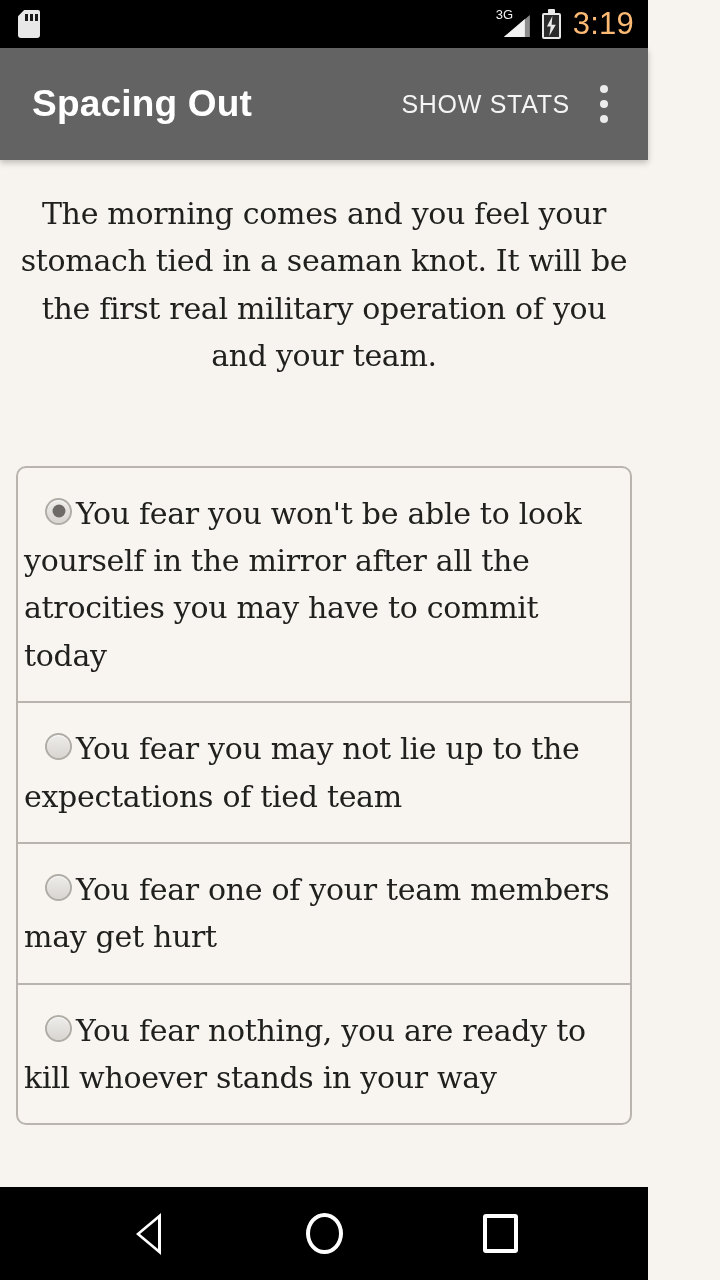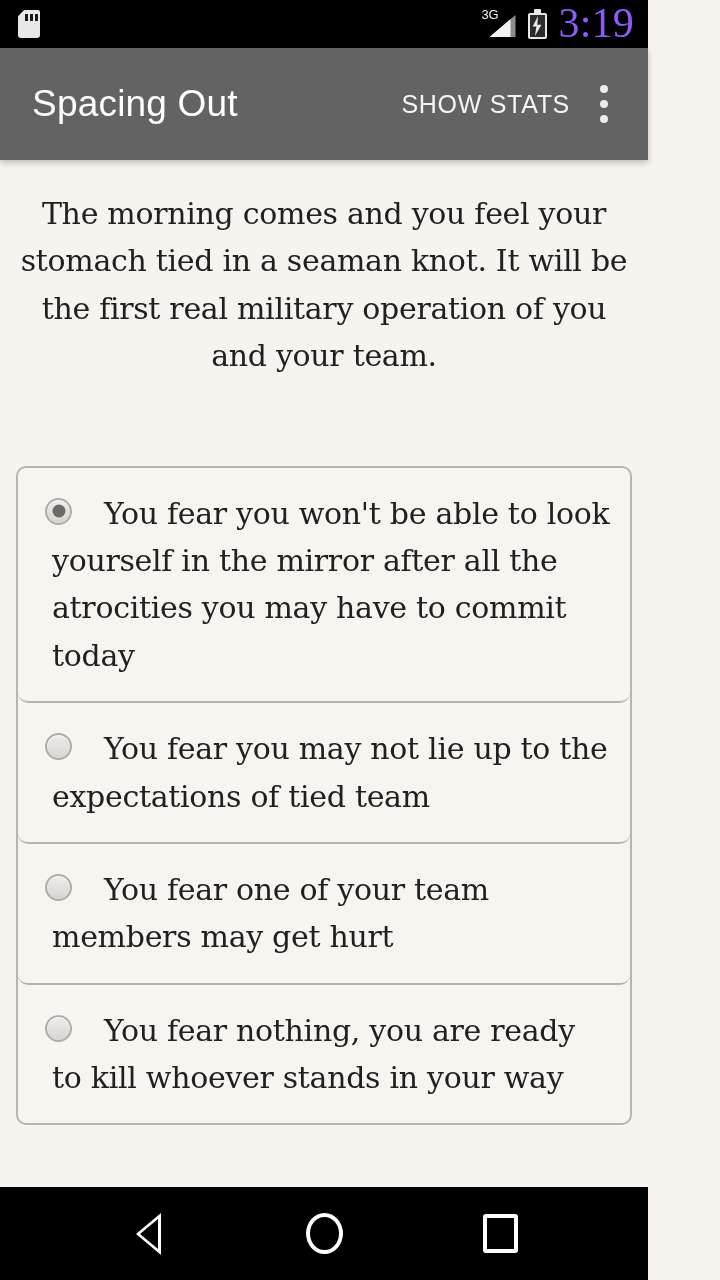--- a/index.html
+++ b/index.html
@@ -129,45 +129,44 @@
   }
   .battery .bolt {
     position: absolute;
     left: 3px; top: 7px;
     width: 13px; height: 20px;
     background: #e9e9e9;
     clip-path: polygon(58% 0%, 16% 52%, 45% 52%, 34% 100%, 84% 44%, 52% 44%);
   }
 
   .clock {
-    font-size: 42px;
-    color: #8b5cf6;
+    font-size: 31px;
+    color: #fdba74;
     line-height: 1;
     letter-spacing: 0.2px;
     padding-bottom: 2px;
-    font-family: Liberation Serif, serif;
   }
 
   
   .action-bar {
     height: 112px;
     background: #636363;
     display: flex;
     align-items: center;
     padding: 0 16px 0 32px;
     flex: 0 0 auto;
     box-shadow: 0 3px 6px rgba(0,0,0,0.22);
     position: relative;
     z-index: 5;
   }
 
   .app-title {
     font-size: 37px;
     color: #ffffff;
-    font-weight: 400;
+    font-weight: 700;
     letter-spacing: 0.2px;
     white-space: nowrap;
   }
 
   .action-right {
     margin-left: auto;
     display: flex;
     align-items: center;
   }
 
@@ -223,25 +222,24 @@
   .options-card {
     margin-top: 40px;
     border: 2px solid #b9b5ae;
     border-radius: 10px;
     background: #f8f5f0;
     overflow: hidden;
   }
 
   .option {
     display: block;
-    padding: 22px 20px 22px 34px;
+    padding: 22px 20px 22px 6px;
     border-bottom: 2px solid #b9b5ae;
     cursor: pointer;
     position: relative;
-    border-radius: 10px;
   }
   .option:last-child { border-bottom: none; }
 
   .option-text {
     font-family: "DejaVu Serif", "Liberation Serif", serif;
     font-size: 30px;
     line-height: 1.58;
     color: #20201e;
     letter-spacing: -0.3px;
     text-indent: 52px;

